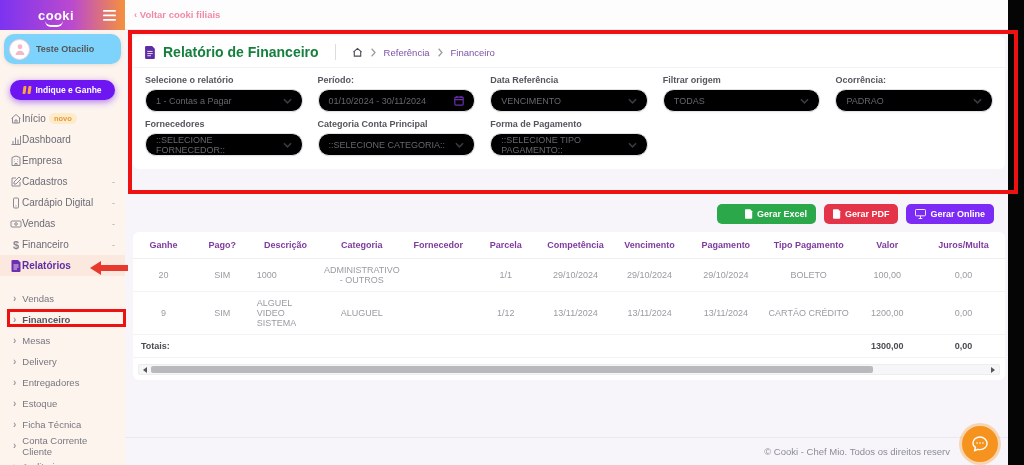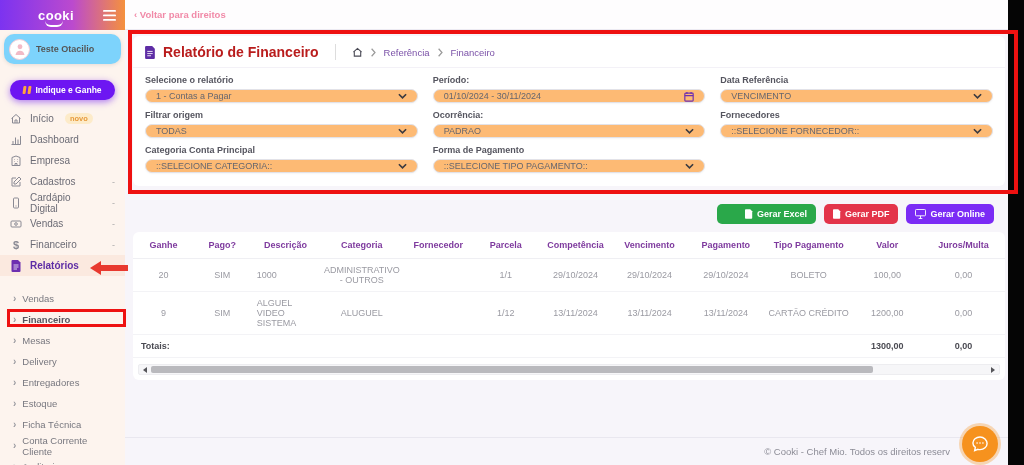--- a/index.html
+++ b/index.html
@@ -27,21 +27,21 @@
   .uname { font-size:9px; color:#555; font-weight:bold; }
 
   .referral { position:absolute; top:80px; left:10px; width:105px; height:20px; background:#6d16f2;
     border:none; border-radius:11px; color:#fff; font-weight:bold; font-size:8.5px; display:flex;
     align-items:center; justify-content:center; gap:5px; cursor:pointer;
     box-shadow:0 2px 7px rgba(109,22,242,.55); font-family:inherit; }
   .refbars { display:inline-flex; gap:2px; }
   .refbars i { display:block; width:2.5px; height:8px; background:#ffa53d; border-radius:1px; transform:skewX(-8deg); }
 
   .menu { position:absolute; top:108px; left:0; right:0; }
-  .mi { height:21px; display:flex; align-items:center; gap:8px; padding:0 10px; font-size:10px;
+  .mi { height:21px; display:flex; align-items:center; padding:0 10px; font-size:10px;
     color:#6b6b75; cursor:pointer; }
   .mi-ico { width:12px; display:flex; justify-content:center; color:#8a8a94; flex:none; }
   .dollar { font-size:11px; font-weight:bold; color:#8a8a94; }
   .sp { flex:1; }
   .mi-dash { color:#aaa; font-size:9px; }
   .badge { background:#fdebc9; color:#e79a3a; font-size:7.5px; font-weight:bold; border-radius:7px;
     padding:1px 5px; margin-left:3px; }
   .mi.active { background:#fbe9df; color:#5e2da5; font-weight:bold; }
   .mi.active .mi-ico { color:#6d2fb0; }
 
@@ -54,30 +54,30 @@
   .topbar { position:absolute; left:125px; top:0; width:883px; height:30px; background:#fefdfe;
     border-bottom:1px solid #eceaf2; display:flex; align-items:center; padding:0 9px; z-index:2; }
   .back { color:#f18aa8; font-size:9.5px; font-weight:bold; cursor:pointer; }
 
   
   .main { position:absolute; left:125px; top:30px; width:883px; height:435px; }
   .card { background:#fff; border-radius:6px; }
 
   .filter-card { position:absolute; left:8px; top:6px; width:872px; }
   .card-head { display:flex; align-items:center; gap:7px; padding:8px 12px 7px; border-bottom:1px solid #f3f1f7; }
-  .page-title { font-size:14px; color:#b91c1c; margin:0; font-weight:bold; }
+  .page-title { font-size:14px; color:#15803d; margin:0; font-weight:bold; }
   .vdiv { width:1px; height:16px; background:#ddd; margin:0 9px; }
   .bc { font-size:9.5px; color:#7b52a8; cursor:pointer; }
   .bc-sep { color:#999; display:flex; }
   .home-bc { display:flex; color:#4a4a55; cursor:pointer; }
 
-  .filter-grid { display:grid; grid-template-columns:1fr 1fr 1fr; column-gap:15px; row-gap:7px;
+  .filter-grid { display:grid; grid-template-columns:1fr 1fr 1fr 1fr 1fr; column-gap:15px; row-gap:7px;
     padding:7px 12px 13px; }
   .field label { display:block; font-size:9px; font-weight:bold; color:#55555f; margin-bottom:4px; }
-  .select { height:14px; border:1px solid #e2e2e8; border-radius:11px; background:#fdba74; display:flex;
+  .select { height:23px; border:1px solid #e2e2e8; border-radius:11px; background:#000000; display:flex;
     align-items:center; justify-content:space-between; padding:0 10px; font-size:9px; color:#66666e;
     cursor:pointer; box-shadow:0 1px 2px rgba(0,0,0,.04); }
   .select .ic { display:flex; color:#3a3a40; }
   .select .ic.cal { color:#6d2fb0; }
 
   .actions { position:absolute; top:174px; right:14px; display:flex; gap:8px; }
   .btn { height:20px; display:flex; align-items:center; gap:4px; border:none; border-radius:5px;
     color:#fff; font-size:9px; font-weight:bold; padding:0 9px; cursor:pointer; font-family:inherit; }
   .btn .ic { display:flex; }
   .btn-excel { background:#2aa84a;padding-left:28px; }
@@ -267,21 +267,21 @@
         <span>Conta Corrente Cliente</span>
       </div>
     <div class="smi">
         <span class="chev">›</span>
         <span>Auditoria</span>
       </div>
   </nav>
 </aside>
 
 <div class="topbar">
-  <span class="back">‹ Voltar para direitos</span>
+  <span class="back">‹ Voltar cooki filiais</span>
 </div>
 
 <main class="main">
 
   <section class="card filter-card">
     <div class="card-head">
       <span>
         <svg width="11" height="13" viewBox="0 0 20 24">
             <path d="M2 0h11l5 5v17a2 2 0 0 1-2 2H2a2 2 0 0 1-2-2V2a2 2 0 0 1 2-2z" fill="#5e2da5"></path>
             <path d="M4 10h10M4 14h10M4 18h7" stroke="#fff" stroke-width="1.6"></path>

